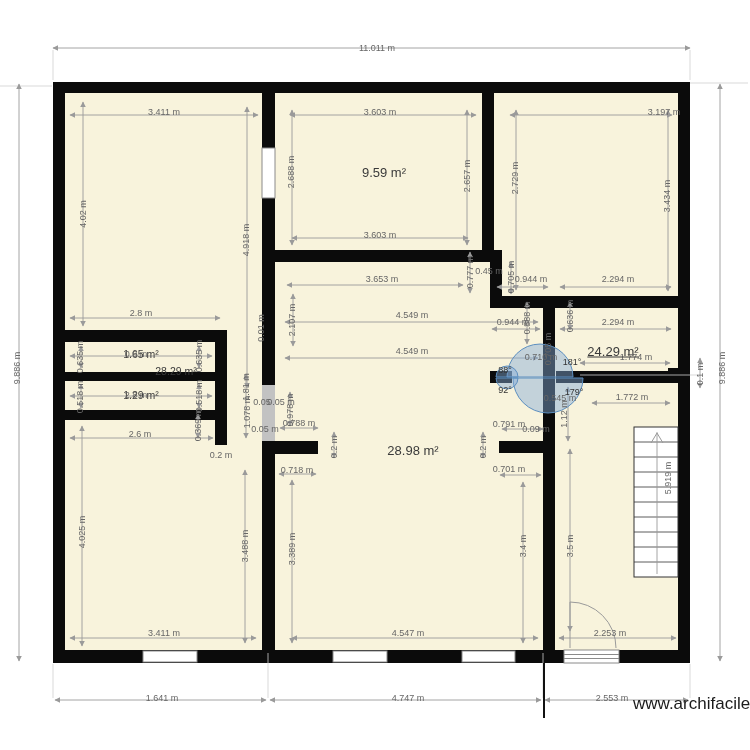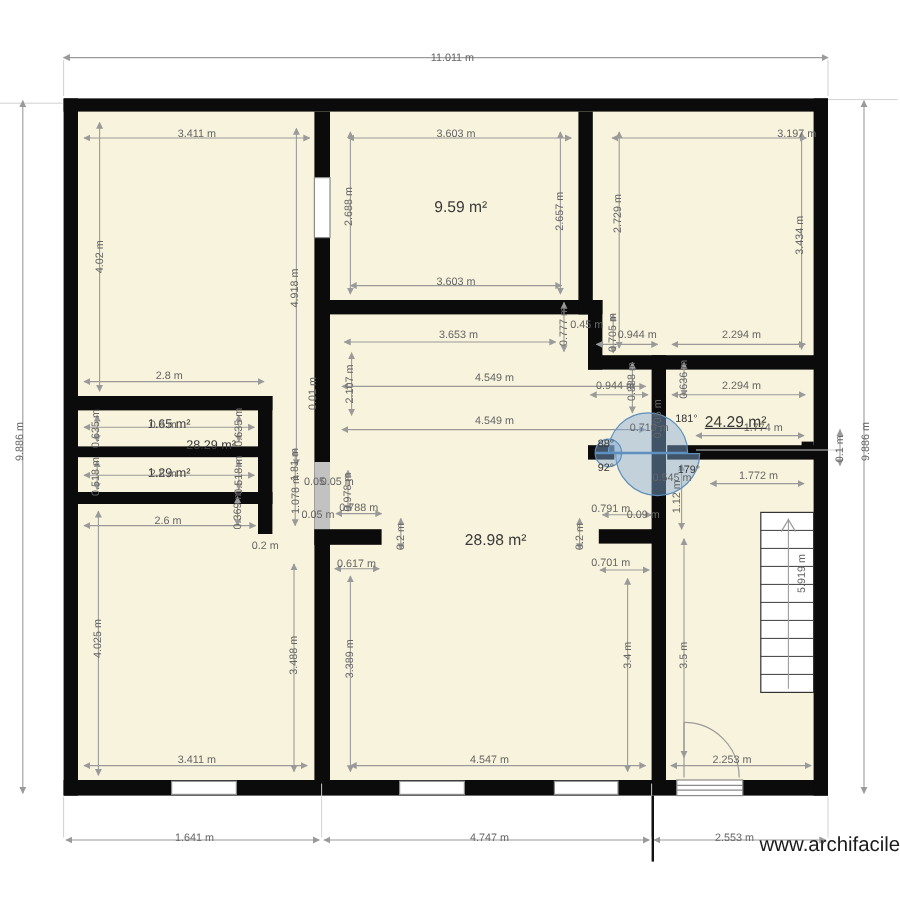--- a/index.html
+++ b/index.html
@@ -196,21 +196,21 @@
       <div class="lbl" style="left: 412px; top: 315px;">4.549 m</div>
       <div class="lbl" style="left: 513px; top: 322px;">0.944 m</div>
       <div class="lbl rot" style="left: 527px; top: 318px;">0.888 m</div>
       <div class="lbl" style="left: 618px; top: 322px;">2.294 m</div>
       <div class="lbl rot" style="left: 570px; top: 316px;">0.636 m</div>
       <div class="lbl" style="left: 412px; top: 351px;">4.549 m</div>
       <div class="lbl" style="left: 636px; top: 357px;">1.774 m</div>
       <div class="lbl" style="left: 541px; top: 357px;">0.710 m</div>
       <div class="lbl rot" style="left: 548px; top: 349px;">0.705 m</div>
       <div class="lbl g" style="left: 505px; top: 370px;">88°</div>
-      <div class="lbl g" style="left: 572px; top: 349px;">181°</div>
+      <div class="lbl g" style="left: 572px; top: 362px;">181°</div>
       <div class="lbl g" style="left: 505px; top: 390px;">92°</div>
       <div class="lbl g" style="left: 574px; top: 392px;">179°</div>
       <div class="lbl" style="left: 560px; top: 398px;">0.545 m</div>
       <div class="lbl" style="left: 632px; top: 397px;">1.772 m</div>
       <div class="lbl rot" style="left: 564px; top: 414px;">1.12 m</div>
       <div class="lbl rot" style="left: 700px; top: 374px;">0.1 m</div>
       <div class="lbl" style="left: 141px; top: 313px;">2.8 m</div>
       <div class="lbl rot" style="left: 80px; top: 357px;">0.635 m</div>
       <div class="lbl rot" style="left: 199px; top: 356px;">0.635 m</div>
       <div class="lbl s" style="left: 141px; top: 354px;">1.65 m²</div>
@@ -226,21 +226,21 @@
       <div class="lbl" style="left: 262px; top: 402px;">0.05</div>
       <div class="lbl" style="left: 281px; top: 402px;">0.05 m</div>
       <div class="lbl" style="left: 265px; top: 429px;">0.05 m</div>
       <div class="lbl rot" style="left: 290px; top: 410px;">0.978 m</div>
       <div class="lbl" style="left: 299px; top: 423px;">0.788 m</div>
       <div class="lbl" style="left: 221px; top: 455px;">0.2 m</div>
       <div class="lbl" style="left: 140px; top: 434px;">2.6 m</div>
       <div class="lbl rot" style="left: 82px; top: 532px;">4.025 m</div>
       <div class="lbl rot" style="left: 245px; top: 546px;">3.488 m</div>
       <div class="lbl rot" style="left: 292px; top: 549px;">3.389 m</div>
-      <div class="lbl" style="left: 297px; top: 470px;">0.617 m</div>
+      <div class="lbl" style="left: 297px; top: 470px;">0.718 m</div>
       <div class="lbl" style="left: 164px; top: 633px;">3.411 m</div>
       <div class="lbl rot" style="left: 334px; top: 447px;">0.2 m</div>
       <div class="lbl rot" style="left: 483px; top: 447px;">0.2 m</div>
       <div class="lbl" style="left: 509px; top: 424px;">0.791 m</div>
       <div class="lbl" style="left: 536px; top: 429px;">0.09 m</div>
       <div class="lbl" style="left: 509px; top: 469px;">0.701 m</div>
       <div class="lbl rot" style="left: 523px; top: 546px;">3.4 m</div>
       <div class="lbl rot" style="left: 570px; top: 546px;">3.5 m</div>
       <div class="lbl rot" style="left: 668px; top: 478px;">5.919 m</div>
       <div class="lbl" style="left: 408px; top: 633px;">4.547 m</div>

